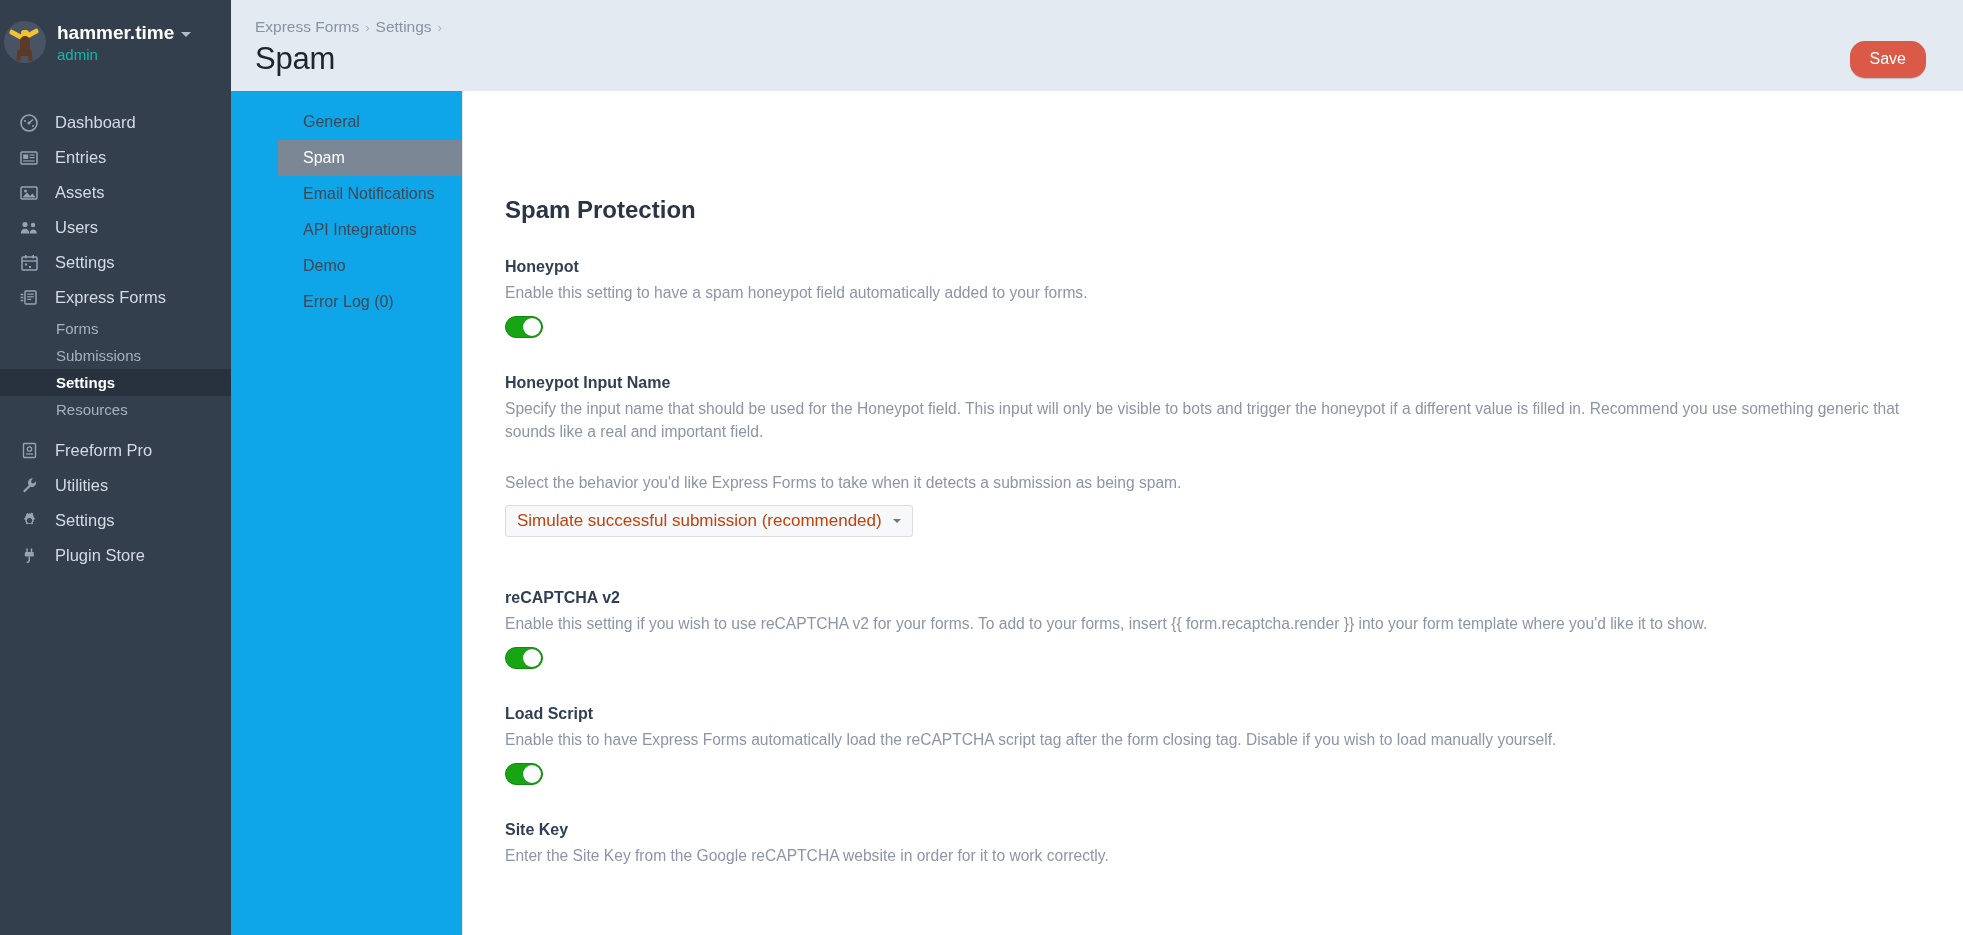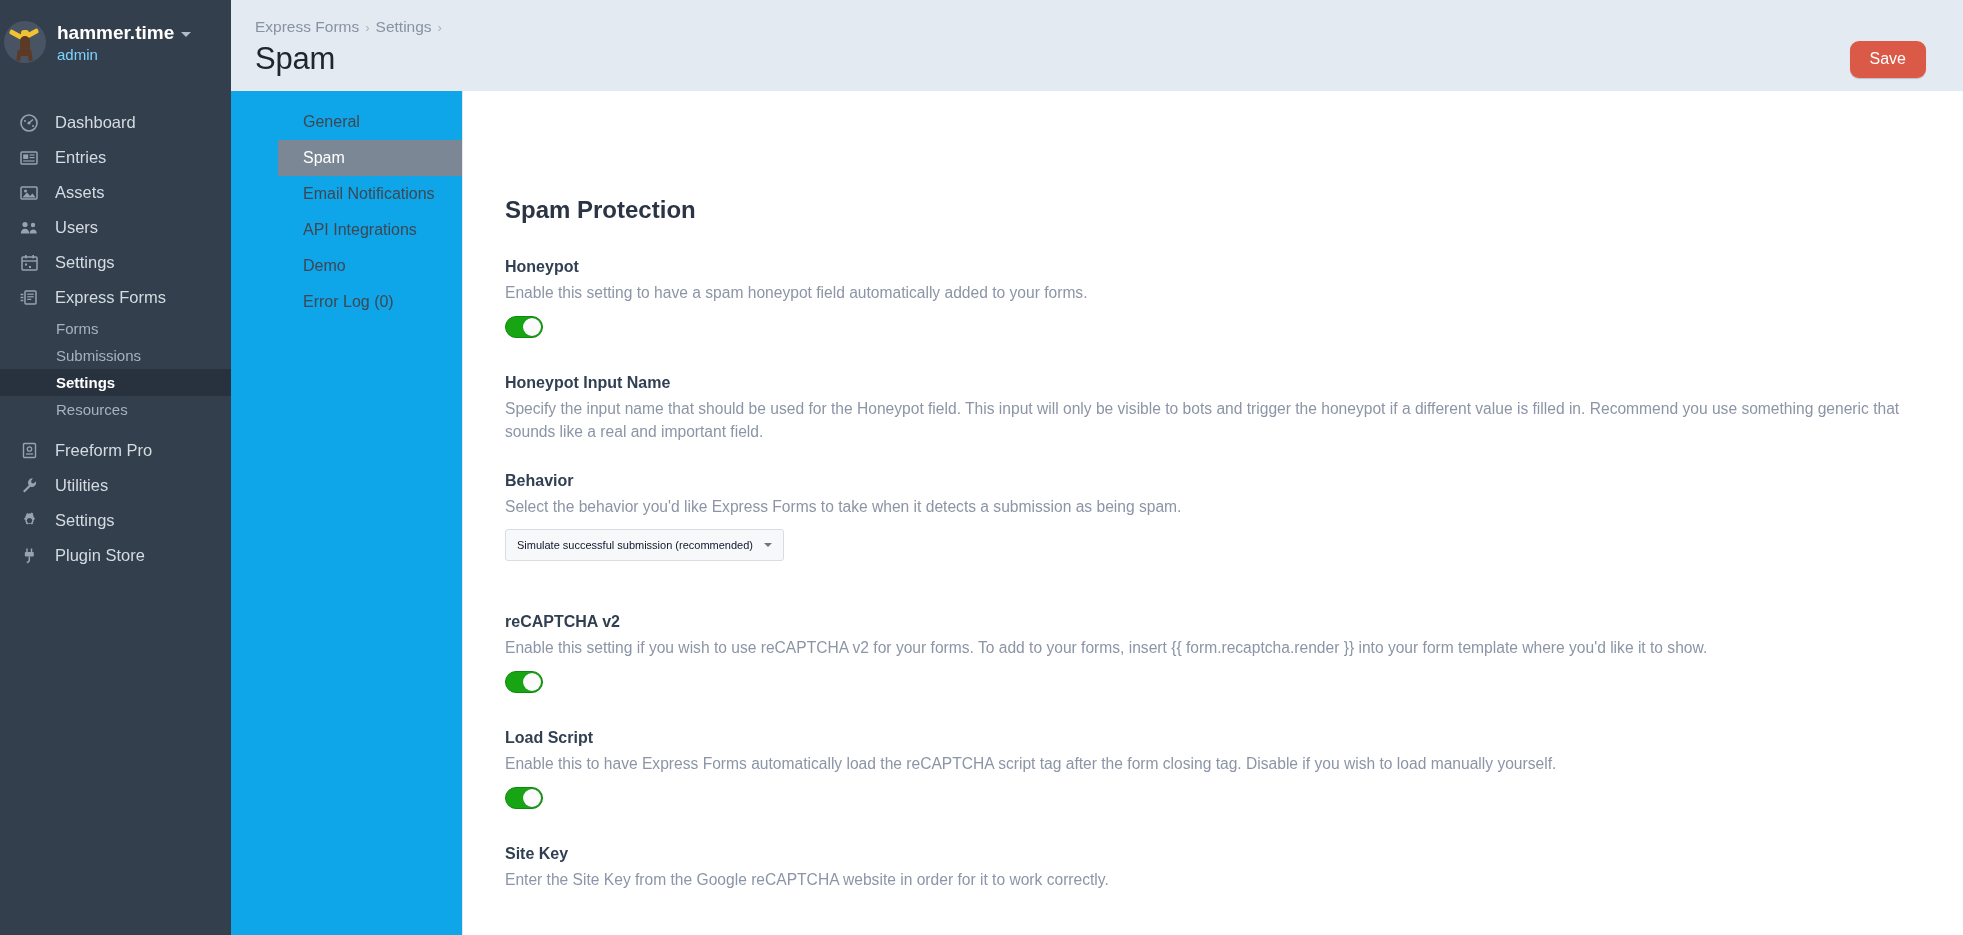--- a/index.html
+++ b/index.html
@@ -58,21 +58,21 @@
     color: #ffffff; font-size: 19px; font-weight: bold;
     display: flex; align-items: center; gap: 7px;
   }
   .caret-down {
     width: 0; height: 0; display: inline-block;
     border-left: 5px solid transparent;
     border-right: 5px solid transparent;
     border-top: 5px solid #b2bcc8;
     position: relative; top: 2px;
   }
-  .gs-acct-role { color: #7dd3fc; font-size: 15px; }
+  .gs-acct-role { color: #14b8a6; font-size: 15px; }
 
   .gs-nav { margin-top: 42px; }
   .gs-item {
     display: flex; align-items: center; gap: 16px;
     height: 35px; padding-left: 19px;
     color: #d4dbe3; font-size: 16.5px;
     cursor: pointer;
   }
   .gs-item.top-gap { margin-top: 10px; }
   .gs-sub {
@@ -106,21 +106,21 @@
   }
   .breadcrumb .sep { color: #aab3c0; font-size: 13px; }
   .bc-link { cursor: pointer; }
   .page-title {
     font-size: 31px; color: #20252e; font-weight: normal;
     margin-top: 5px; letter-spacing: -0.2px;
   }
   .save-btn {
     margin-top: 27px;
     background: #da5a47; color: #ffffff;
-    border: none; border-radius: 9px;
+    border: none; border-radius: 15px;
     font-size: 16px; font-family: inherit;
     padding: 9px 20px 10px 20px;
     cursor: pointer;
     box-shadow: 0 1px 1px rgba(0,0,0,0.18);
   }
 
   .body-row { flex: 1; display: flex; min-height: 0; }
 
   
   .setnav {
@@ -179,21 +179,21 @@
     font-size: 15.5px; font-family: inherit; color: #2d3440;
     padding: 0 10px;
     margin-top: 10px;
     outline: none;
   }
   .select-box {
     display: inline-flex; align-items: center; gap: 11px;
     border: 1px solid #d9dde2; border-radius: 3px;
     background: #f7f8f9;
     height: 32px; padding: 0 11px;
-    font-size: 11px; color: #0f172a;
+    font-size: 17px; color: #c2410c;
     margin-top: 10px; cursor: pointer;
   }
   .chev {
     width: 0; height: 0;
     border-left: 4px solid transparent;
     border-right: 4px solid transparent;
     border-top: 4px solid #6d7683;
   }
   .sp-36 { height: 36px; }
   .sp-52 { height: 52px; }
@@ -412,21 +412,20 @@
         <div class="sp-36"></div>
 
         <div class="field">
           <div class="field-label">Honeypot Input Name</div>
           <div class="field-desc">Specify the input name that should be used for the Honeypot field. This input will only be visible to bots and trigger the honeypot if a different value is filled in. Recommend you use something generic that sounds like a real and important field.</div>
         </div>
 
         <div class="sp-28"></div>
 
         <div class="field">
-          <div class="field-label">Behavior</div>
           <div class="field-desc">Select the behavior you'd like Express Forms to take when it detects a submission as being spam.</div>
           <div class="select-box">
             <span>Simulate successful submission (recommended)</span>
             <span class="chev"></span>
           </div>
         </div>
 
         <div class="sp-52"></div>
 
         <div class="field">

